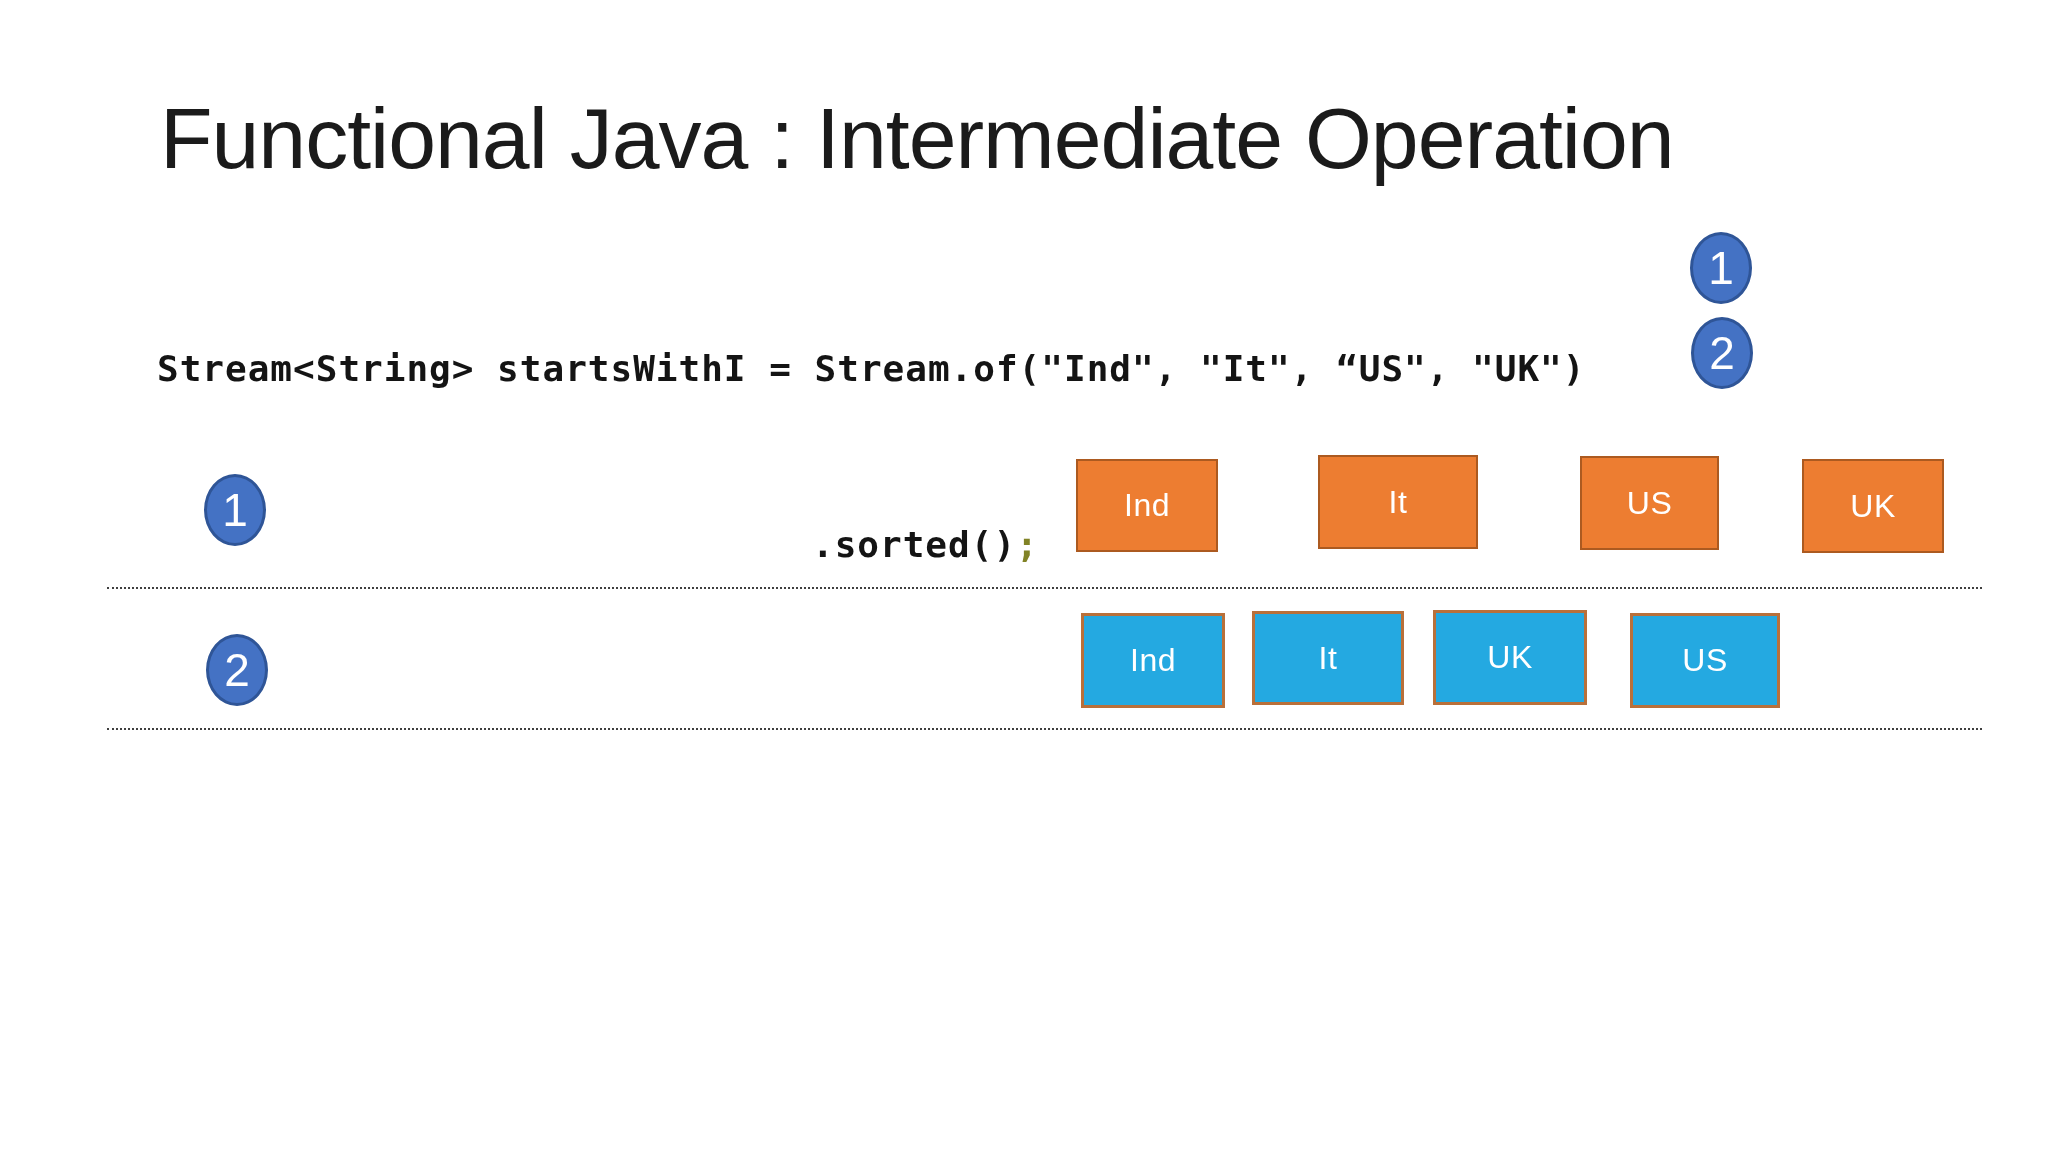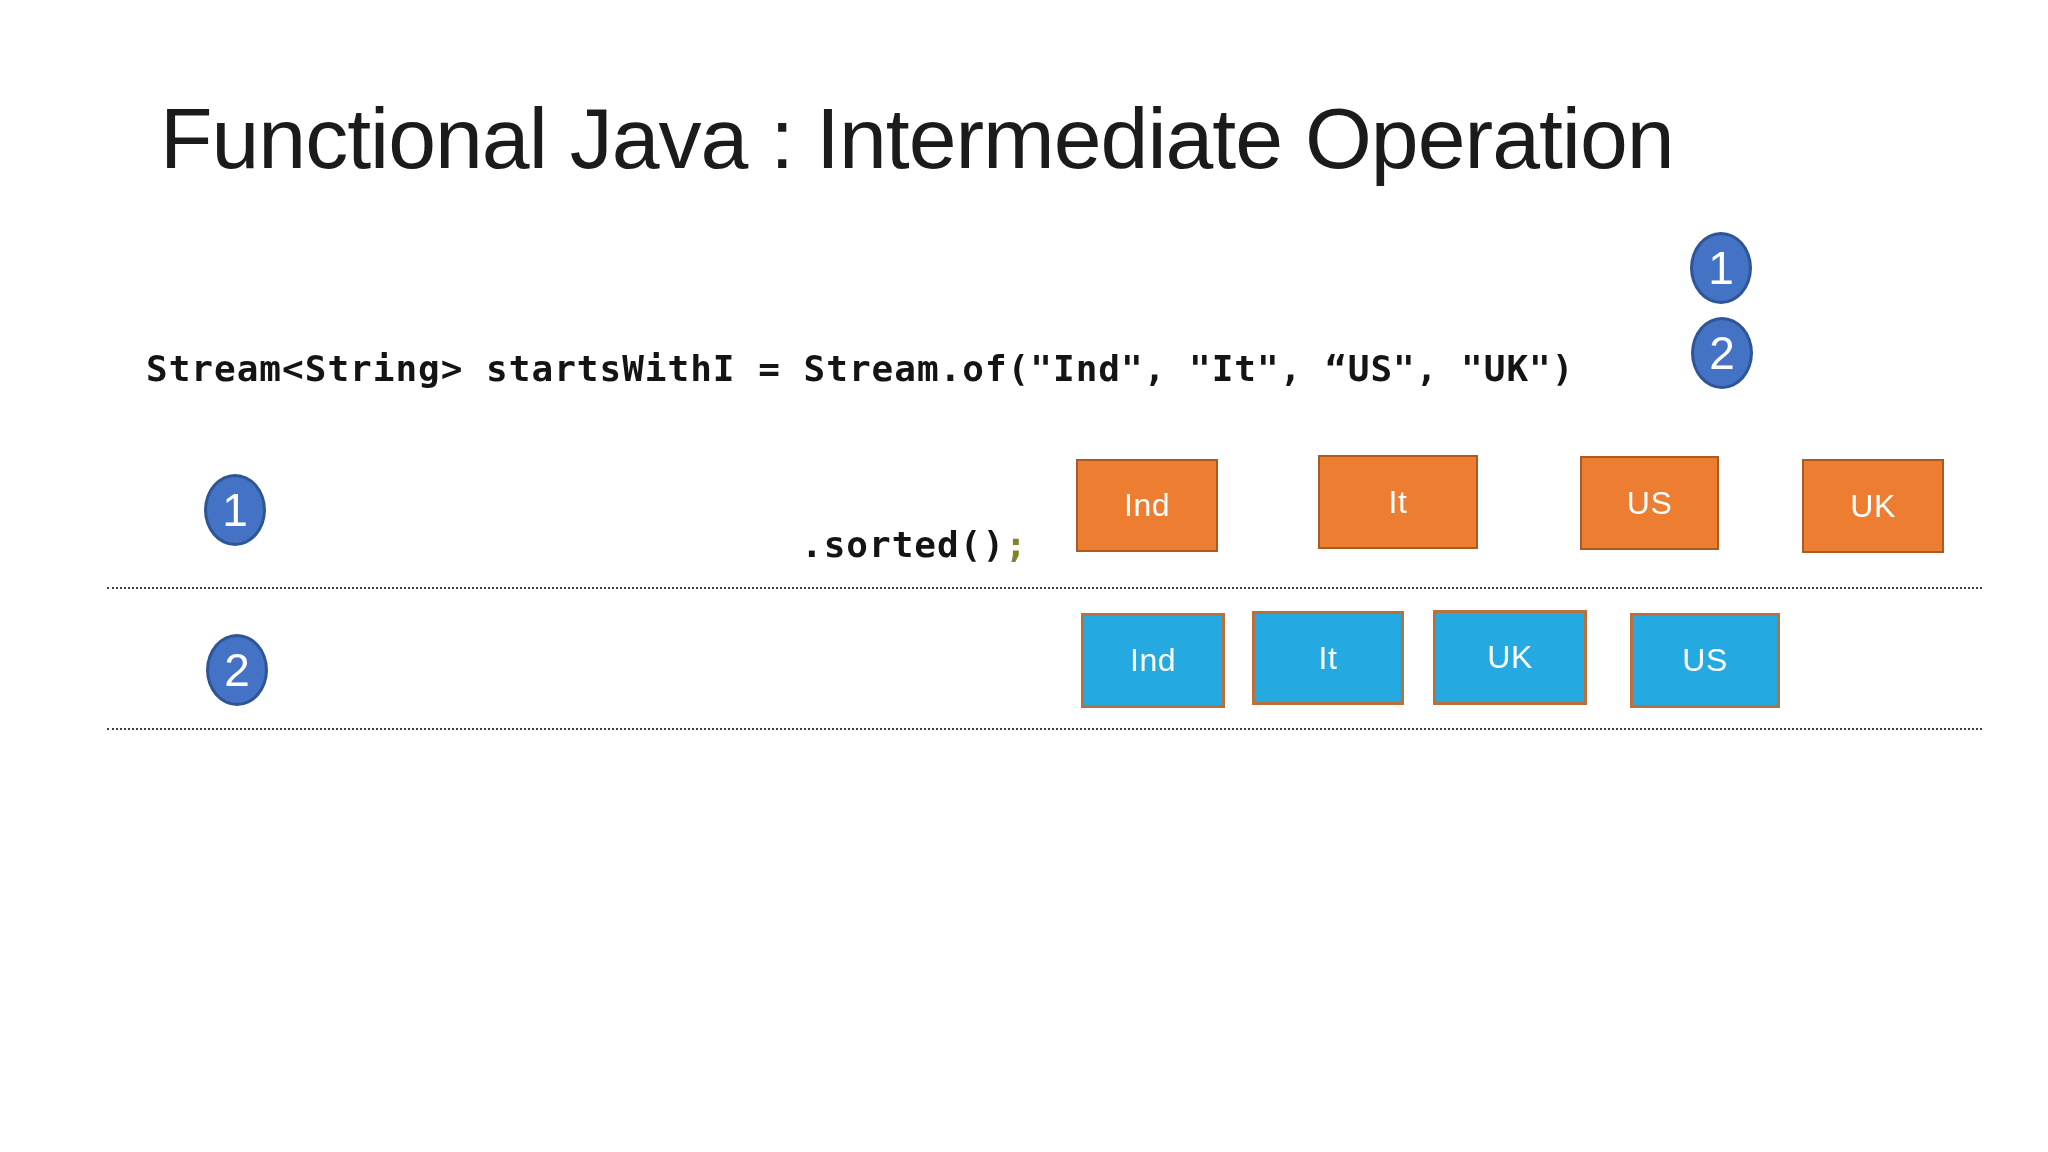--- a/index.html
+++ b/index.html
@@ -17,21 +17,21 @@
     top: 58px;
     font-size: 86px;
     font-weight: 400;
     letter-spacing: -1px;
     color: #1b1b1b;
     white-space: nowrap;
     margin-top: 31px;
   }
   .code-block {
     position: absolute;
-    left: 146px;
+    left: 157px;
     top: 254px;
     font-family: "DejaVu Sans Mono", monospace;
     font-weight: 700;
     font-size: 36px;
     letter-spacing: 1px;
     line-height: 46px;
     color: #141414;
     white-space: pre;
   }
   .code-line2 { padding-left: 655px; margin-top: 38px; }

